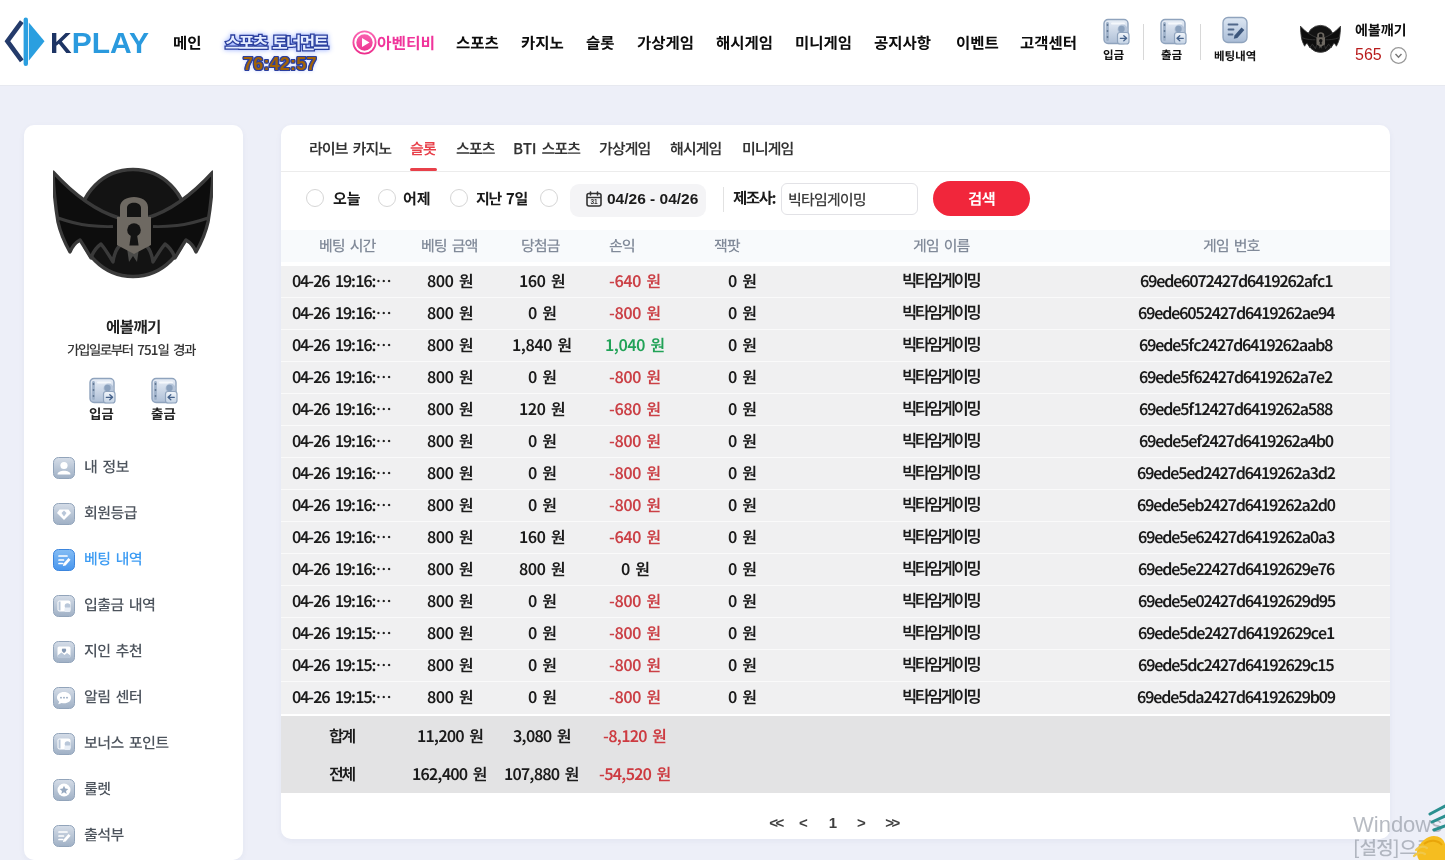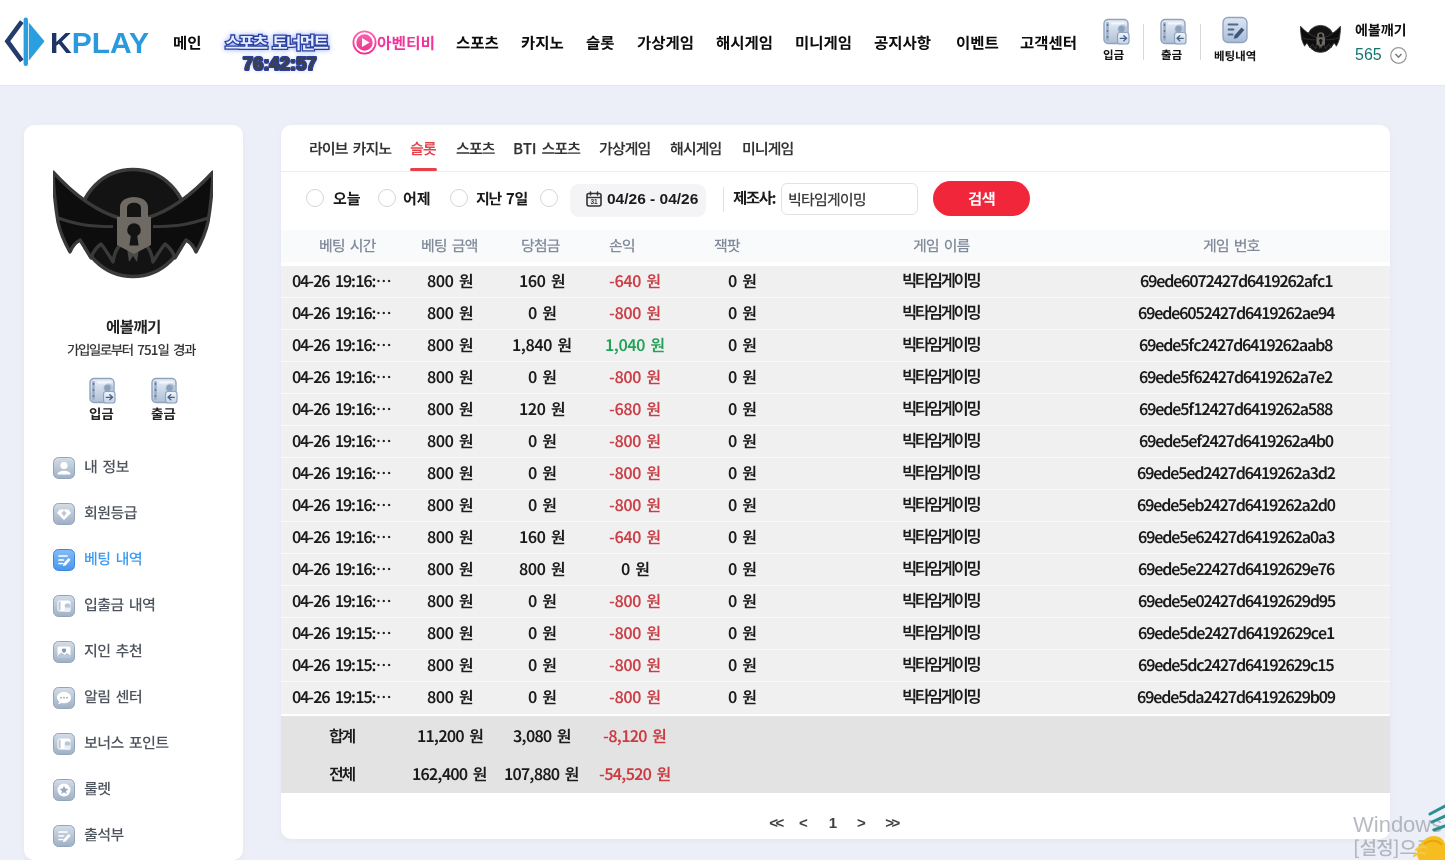--- a/index.html
+++ b/index.html
@@ -138,21 +138,21 @@
             <use href="#q28" x="2769"></use>
             <use href="#q29" x="3578"></use>
             <use href="#q30" x="4388"></use>
             <use href="#q23" x="5198"></use>
           </g>
         </svg>
       </div>
     </div>
   </div>
 <div style="position:absolute;left:243.0px;top:54.0px">
-    <div style="font-size:18px;font-weight:bold;color:#404040;letter-spacing:0.2px;text-shadow:-1.3px 0 #2b3f9e,1.3px 0 #2b3f9e,0 -1.3px #2b3f9e,0 1.3px #2b3f9e,-1px -1px #2b3f9e,1px 1px #2b3f9e,-1px 1px #2b3f9e,1px -1px #2b3f9e,0 0 4px rgba(120,150,255,0.9)">76:42:57</div>
+    <div style="font-size:18px;font-weight:bold;color:#a16207;letter-spacing:0.2px;text-shadow:-1.3px 0 #2b3f9e,1.3px 0 #2b3f9e,0 -1.3px #2b3f9e,0 1.3px #2b3f9e,-1px -1px #2b3f9e,1px 1px #2b3f9e,-1px 1px #2b3f9e,1px -1px #2b3f9e,0 0 4px rgba(120,150,255,0.9)">76:42:57</div>
   </div>
 <div style="position:absolute;left:352.0px;top:30.0px"><svg width="25" height="25" viewBox="0 0 25 25">
 <defs>
         <linearGradient id="pk" x1="0" y1="0" x2="0" y2="1">
 <stop offset="0" stop-color="#fb6ab5"></stop>
           <stop offset="1" stop-color="#ec2c8b"></stop>
         </linearGradient>
       </defs>
 <circle cx="12.5" cy="12.5" r="12" fill="url(#pk)"></circle>
 <circle cx="12.5" cy="12.5" r="9.2" fill="none" stroke="#ffffff" stroke-width="2"></circle>
@@ -279,21 +279,21 @@
     <svg style="display:block;overflow:visible;" width="51.5" height="14" viewBox="0 -880 3680 1000">
       <g fill="#111">
         <use href="#q41" x="0"></use>
         <use href="#q42" x="920"></use>
         <use href="#q43" x="1840"></use>
         <use href="#q44" x="2760"></use>
       </g>
     </svg>
   </div>
 <div style="position:absolute;left:1355.0px;top:46.0px">
-    <div style="font-size:16px;color:#0f766e;">565</div>
+    <div style="font-size:16px;color:#b91c1c;">565</div>
   </div>
 <div style="position:absolute;left:1390.0px;top:47.0px"><svg width="17" height="17" viewBox="0 0 17 17">
 <circle cx="8.5" cy="8.5" r="7.8" fill="none" stroke="#999" stroke-width="1.2"></circle>
 <path d="M5.5 7 L8.5 10.2 L11.5 7" fill="none" stroke="#777" stroke-width="1.4"></path>
 </svg></div>
 <div class="abs" style="left:24px;top:125px;width:219px;height:735px;background:#fff;border-radius:10px;box-shadow:0 2px 6px rgba(40,60,120,0.05)"></div>
 <div style="position:absolute;left:53.0px;top:164.0px"><svg width="160" height="115" viewBox="0 0 160 115">
 <circle cx="80" cy="59" r="53.5" fill="#131313" stroke="#3b3b3b" stroke-width="3.6"></circle>
 <g fill="#0d0d0d" stroke="#3a3a3a" stroke-width="3.4" stroke-linejoin="round">
 <path d="M0,8 C22,32 46,48 66,54 L69,80 Q62,84 60,98 Q53,86 48,80 Q41,85 38,94 Q31,82 27,76 Q20,80 17,88 Q8,72 5,58 Q1,34 0,8 Z"></path>

